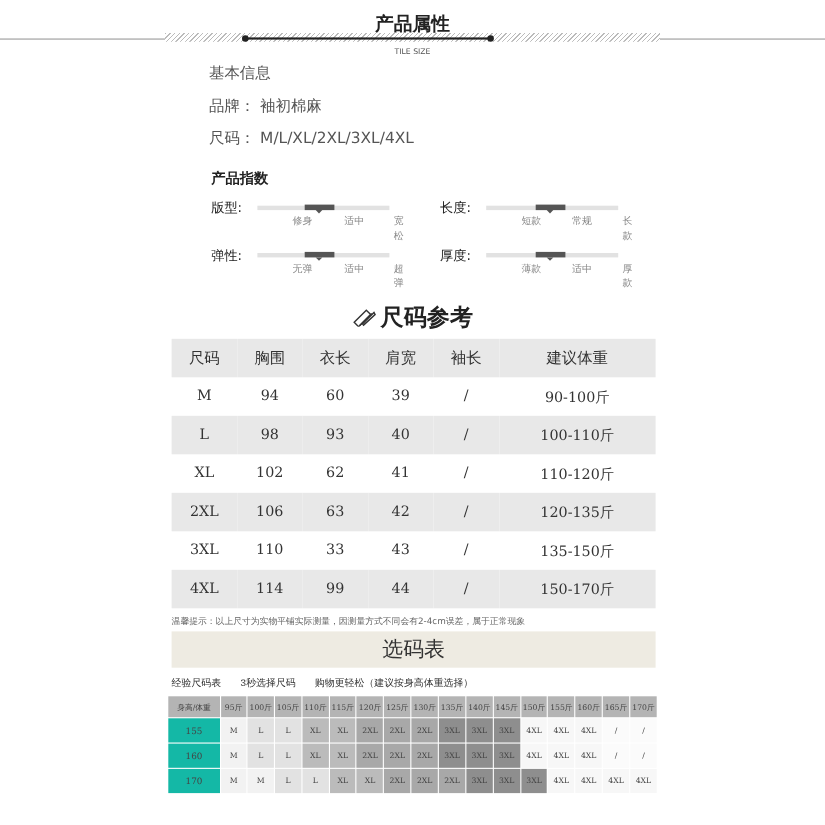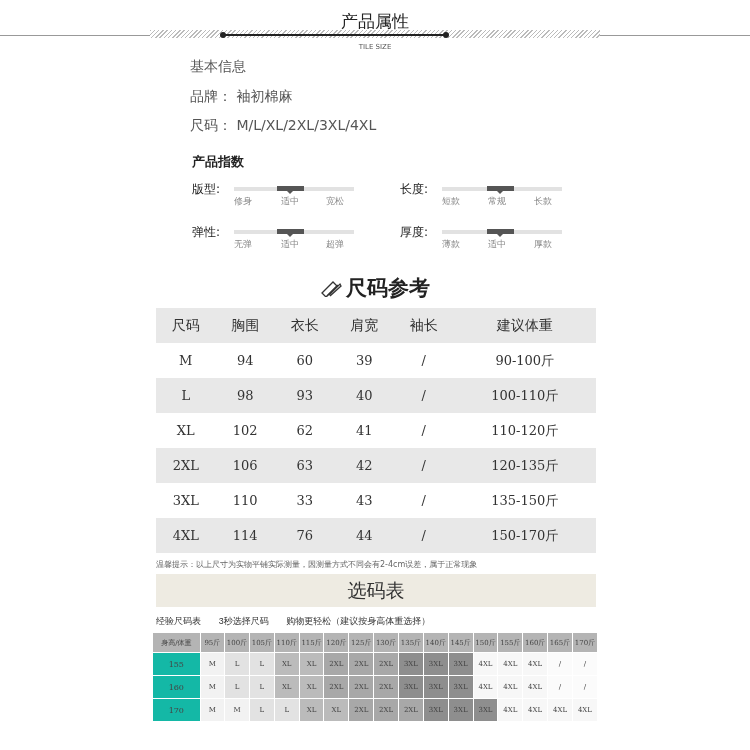--- a/index.html
+++ b/index.html
@@ -1,38 +1,38 @@
 <!DOCTYPE html>
 <html><head>
   <meta charset="utf-8">
   <style>
     * { box-sizing: border-box; margin: 0; padding: 0; }
     body { width: 750px; height: 750px; background: #fff; font-family: "DejaVu Sans", sans-serif; color: #333; overflow: hidden; position: relative; }
     .page { position: absolute; left: 150px; top: 0; width: 450px; height: 750px; }
 
     
-    .hdr-title { position: absolute; left: 0; width: 450px; top: 10px; text-align: center; font-size: 17px; font-weight: normal; color: #222; }
+    .hdr-title { position: absolute; left: 0; width: 450px; top: 10px; text-align: center; font-size: 17px; font-weight: bold; color: #222; }
     .hdr-rule { position: absolute; left: 0; top: 30px; width: 450px; height: 8px;
       background: repeating-linear-gradient(135deg, #bbb 0 1px, #fff 1px 3px); }
     .hdr-line { position: absolute; left: -150px; top: 35px; width: 750px; height: 1px; background: #999; }
     .hdr-line2 { position: absolute; left: 72px; top: 34px; width: 224px; height: 2px; background: #222; }
     .dot { position: absolute; top: 32px; width: 6px; height: 6px; border-radius: 50%; background: #222; }
     .hdr-sub { position: absolute; left: 0; width: 450px; top: 43px; text-align: center; font-size: 7px; color: #555; }
 
     
     .info { position: absolute; left: 40px; font-size: 14px; color: #555; }
 
     
     .idx-title { position: absolute; left: 42px; top: 153px; font-size: 13px; font-weight: bold; color: #222; }
     .slider { position: absolute; width: 180px; }
     .slider .lbl { position: absolute; left: 0; top: -6px; font-size: 12px; color: #222; }
     .slider .track { position: absolute; left: 42px; top: 0; width: 120px; height: 4px; background: #e2e2e2; }
     .slider .knob { position: absolute; left: 42px; top: -1px; width: 27px; height: 5px; background: #555; }
     .slider .knob::after { content: ""; position: absolute; left: 10px; top: 5px; border-left: 3px solid transparent; border-right: 3px solid transparent; border-top: 3px solid #555; }
-    .slider .opt { position: absolute; top: 8px; font-size: 9px; color: #888; }
+    .slider .opt { position: absolute; top: 8px; font-size: 9px; color: #888; margin-left: 32px; }
 
     
     .ref-title { position: absolute; left: 0; width: 450px; top: 274px; text-align: center; font-size: 21px; font-weight: bold; color: #222; }
     .ref-icon { display: inline-block; width: 22px; height: 18px; vertical-align: -2px; margin-right: 4px; }
     .size-table { position: absolute; left: 6px; top: 308px; width: 440px; border-collapse: collapse; font-family: "DejaVu Serif", serif; }
     .size-table td, .size-table th { height: 35px; text-align: center; font-size: 13px; color: #333; font-weight: normal; }
     .size-table tr.g { background: #e8e8e8; }
     .size-table th { font-size: 14px; }
     .note { position: absolute; left: 6px; top: 559px; font-size: 8px; color: #666; white-space: nowrap; }
 
@@ -164,21 +164,21 @@
       <td>3XL</td>
       <td>110</td>
       <td>33</td>
       <td>43</td>
       <td>/</td>
       <td>135-150斤</td>
     </tr>
     <tr class="g">
       <td>4XL</td>
       <td>114</td>
-      <td>76</td>
+      <td>99</td>
       <td>44</td>
       <td>/</td>
       <td>150-170斤</td>
     </tr>
   </tbody>
     </table>
 
   <div class="note">温馨提示：以上尺寸为实物平铺实际测量，因测量方式不同会有2-4cm误差，属于正常现象</div>
 
   <div class="sel-banner">选码表</div>

